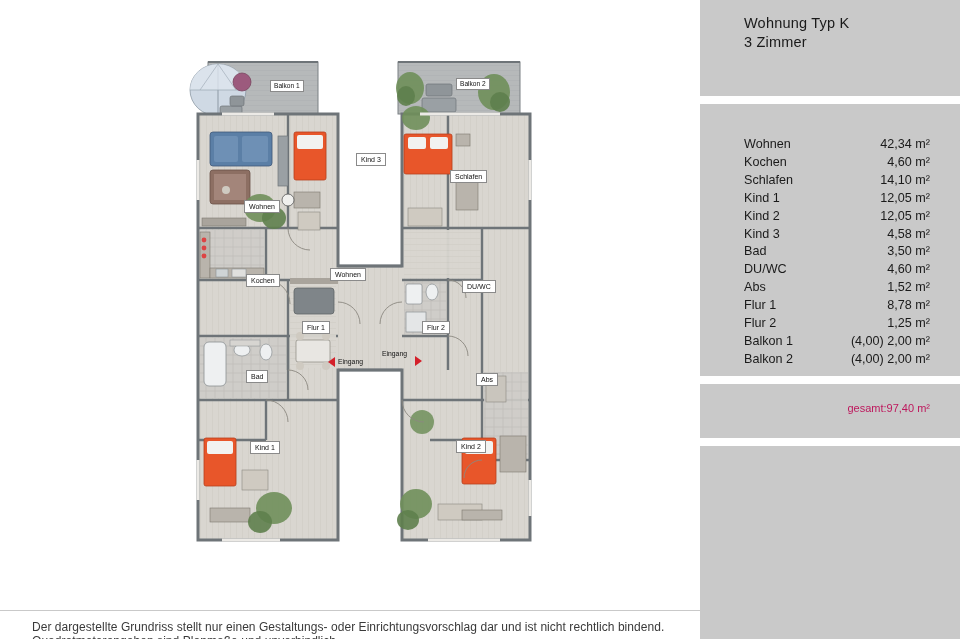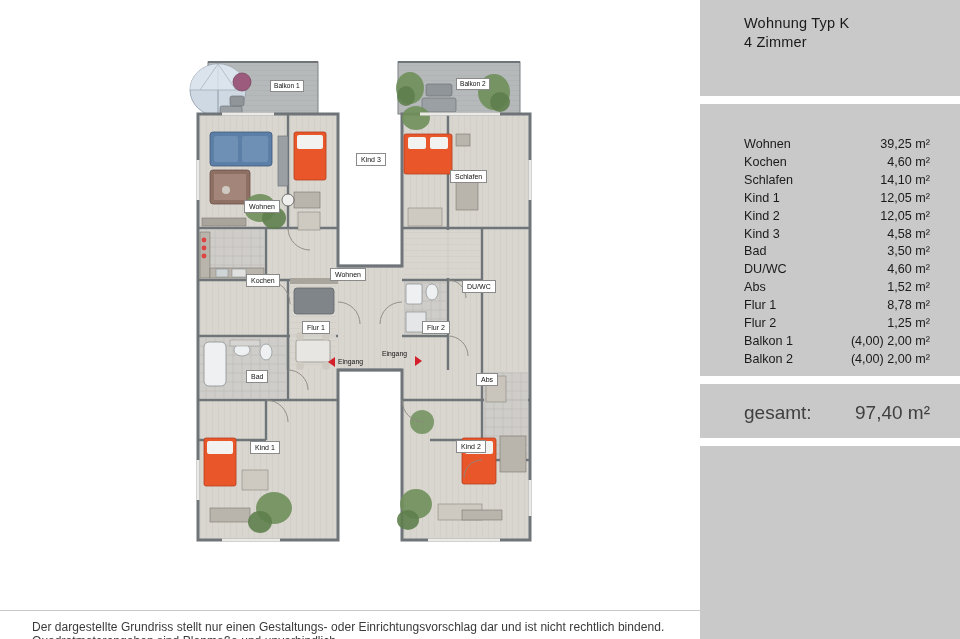--- a/index.html
+++ b/index.html
@@ -58,24 +58,24 @@
     white-space: nowrap;
   }
   .room-row .name { text-align: left; }
   .room-row .area { text-align: right; }
 
   .total-row {
     position: absolute;
     left: 44px; top: 18px;
     width: 186px;
     display: flex;
-    justify-content: space-between;
+    justify-content: flex-end;
     align-items: baseline;
-    font-size: 19px;
-    color: #404040;
+    font-size: 11px;
+    color: #be185d;
   }
 
   
   .footer-rule {
     position: absolute;
     left: 0; top: 610px;
     width: 700px; height: 1px;
     background: #c9c9c9;
   }
   .footer-text {
@@ -370,30 +370,30 @@
     <div class="entry-label" style="left:168px; top:318px;">Eingang</div>
     <div class="entry-label" style="left:212px; top:310px;">Eingang</div>
     <div class="entry-arrow-right" style="left:245px; top:316px;"></div>
   </div>
 
   <div class="panel">
 
     <div class="panel-block blk-title">
       <div class="panel-title">
         <div>Wohnung Typ K</div>
-        <div>4 Zimmer</div>
+        <div>3 Zimmer</div>
       </div>
     </div>
 
     <div class="panel-block blk-rooms">
       <div class="room-list">
 
         <div class="room-row">
           <span class="name">Wohnen</span>
-          <span class="area">39,25 m²</span>
+          <span class="area">42,34 m²</span>
         </div>
         <div class="room-row">
           <span class="name">Kochen</span>
           <span class="area">4,60 m²</span>
         </div>
         <div class="room-row">
           <span class="name">Schlafen</span>
           <span class="area">14,10 m²</span>
         </div>
         <div class="room-row">

